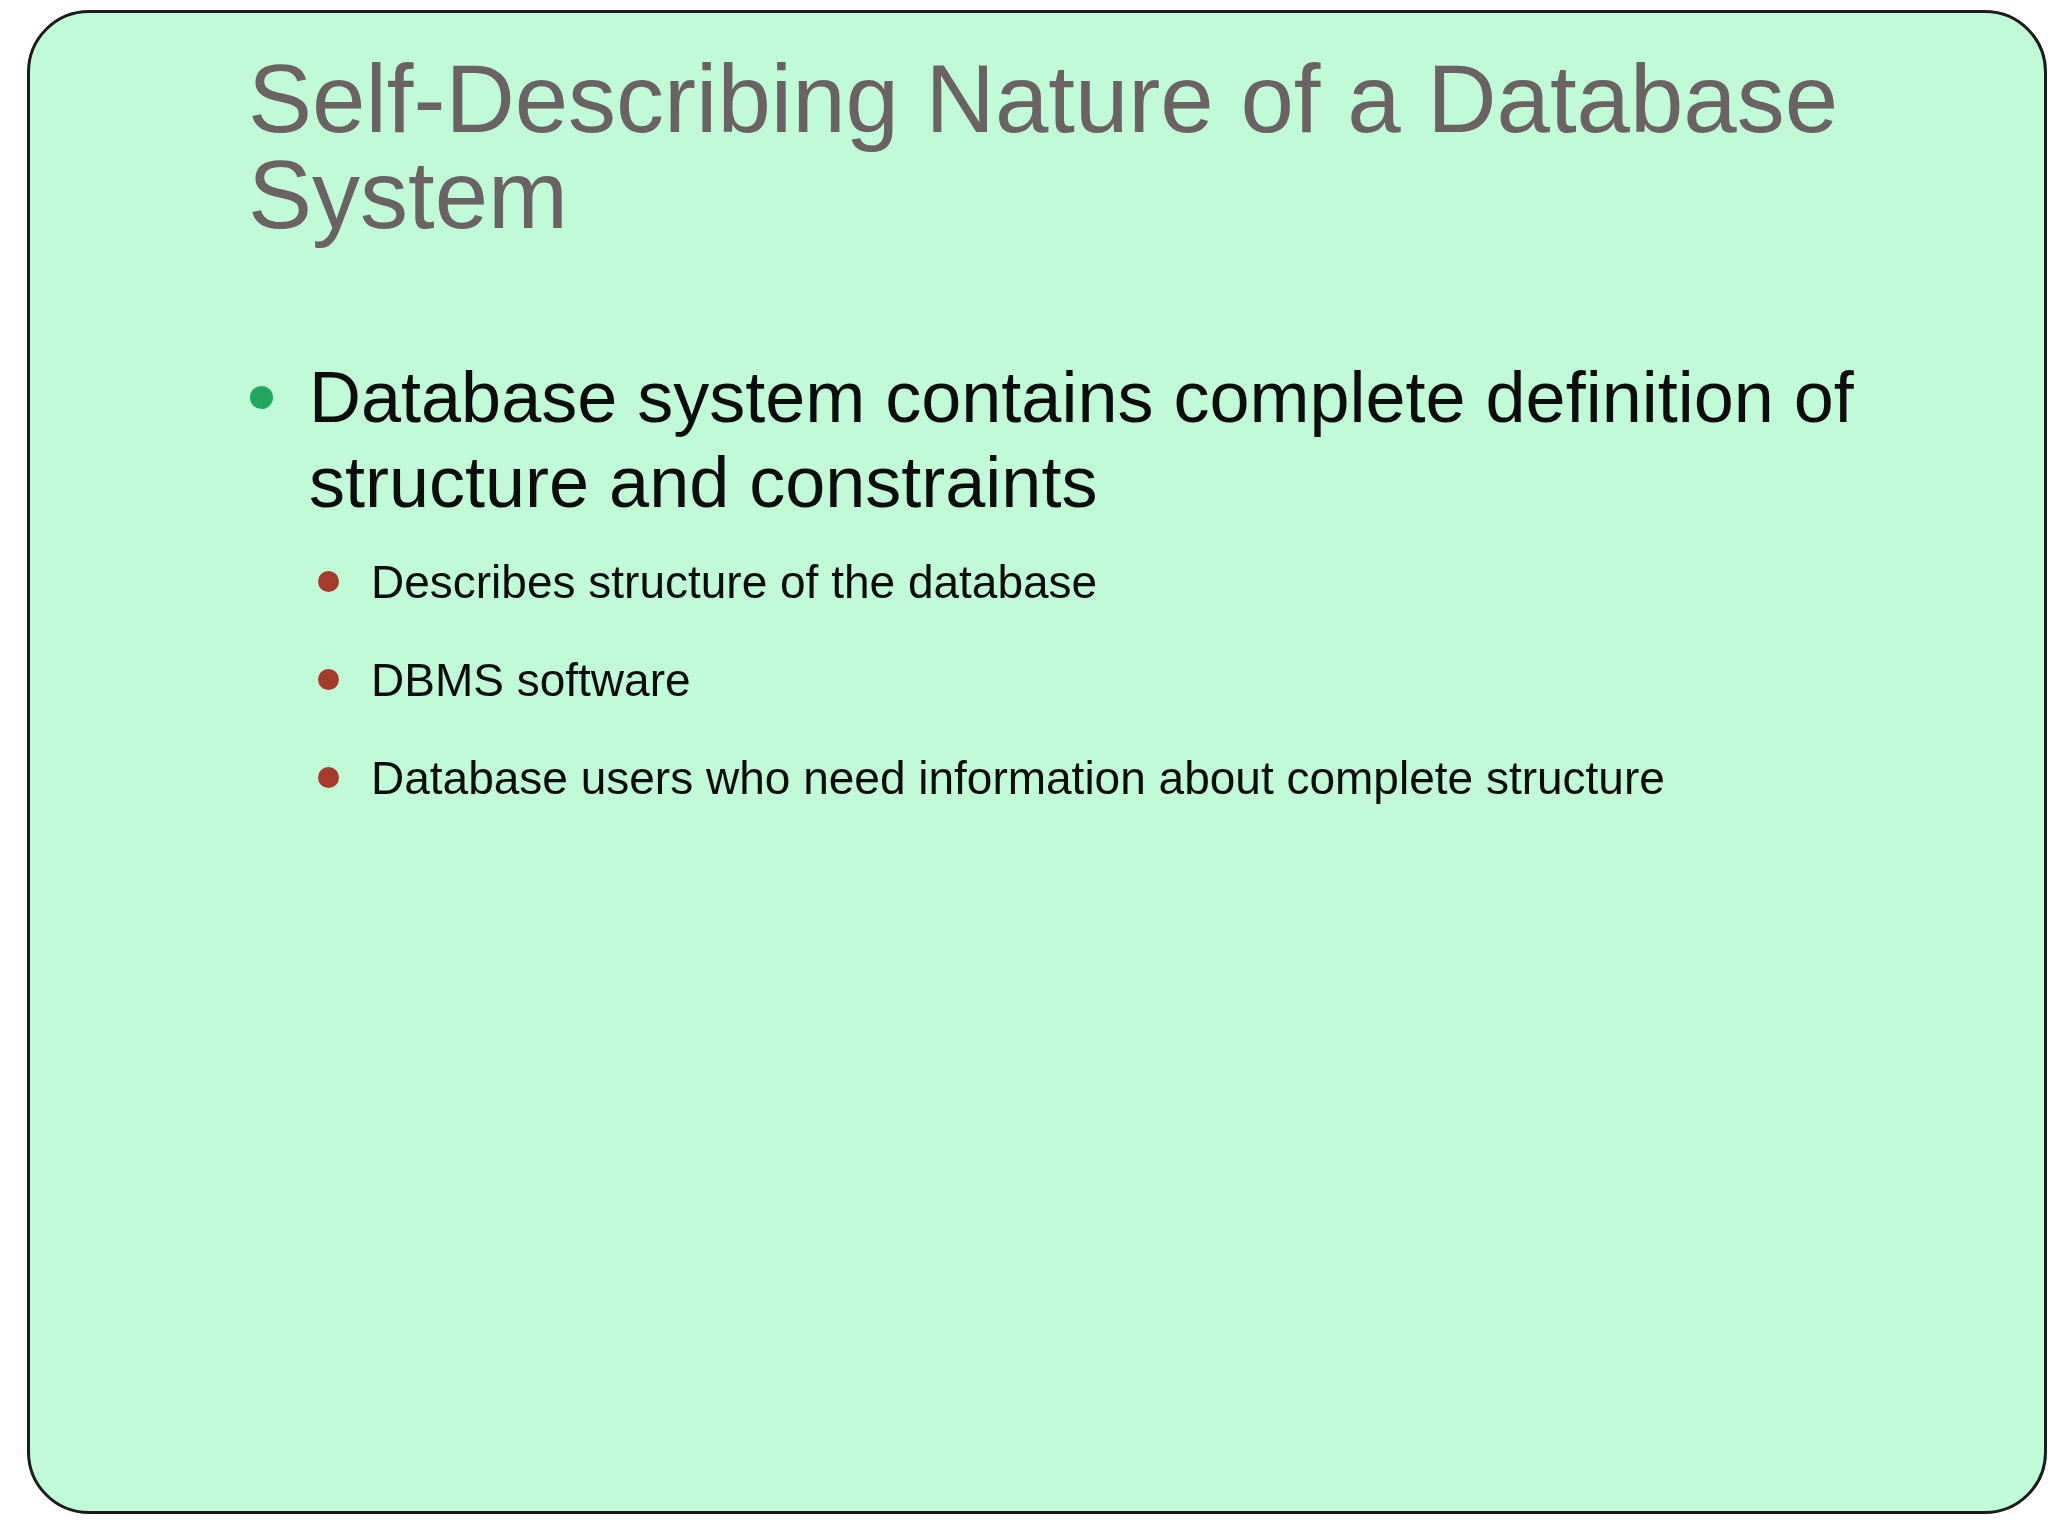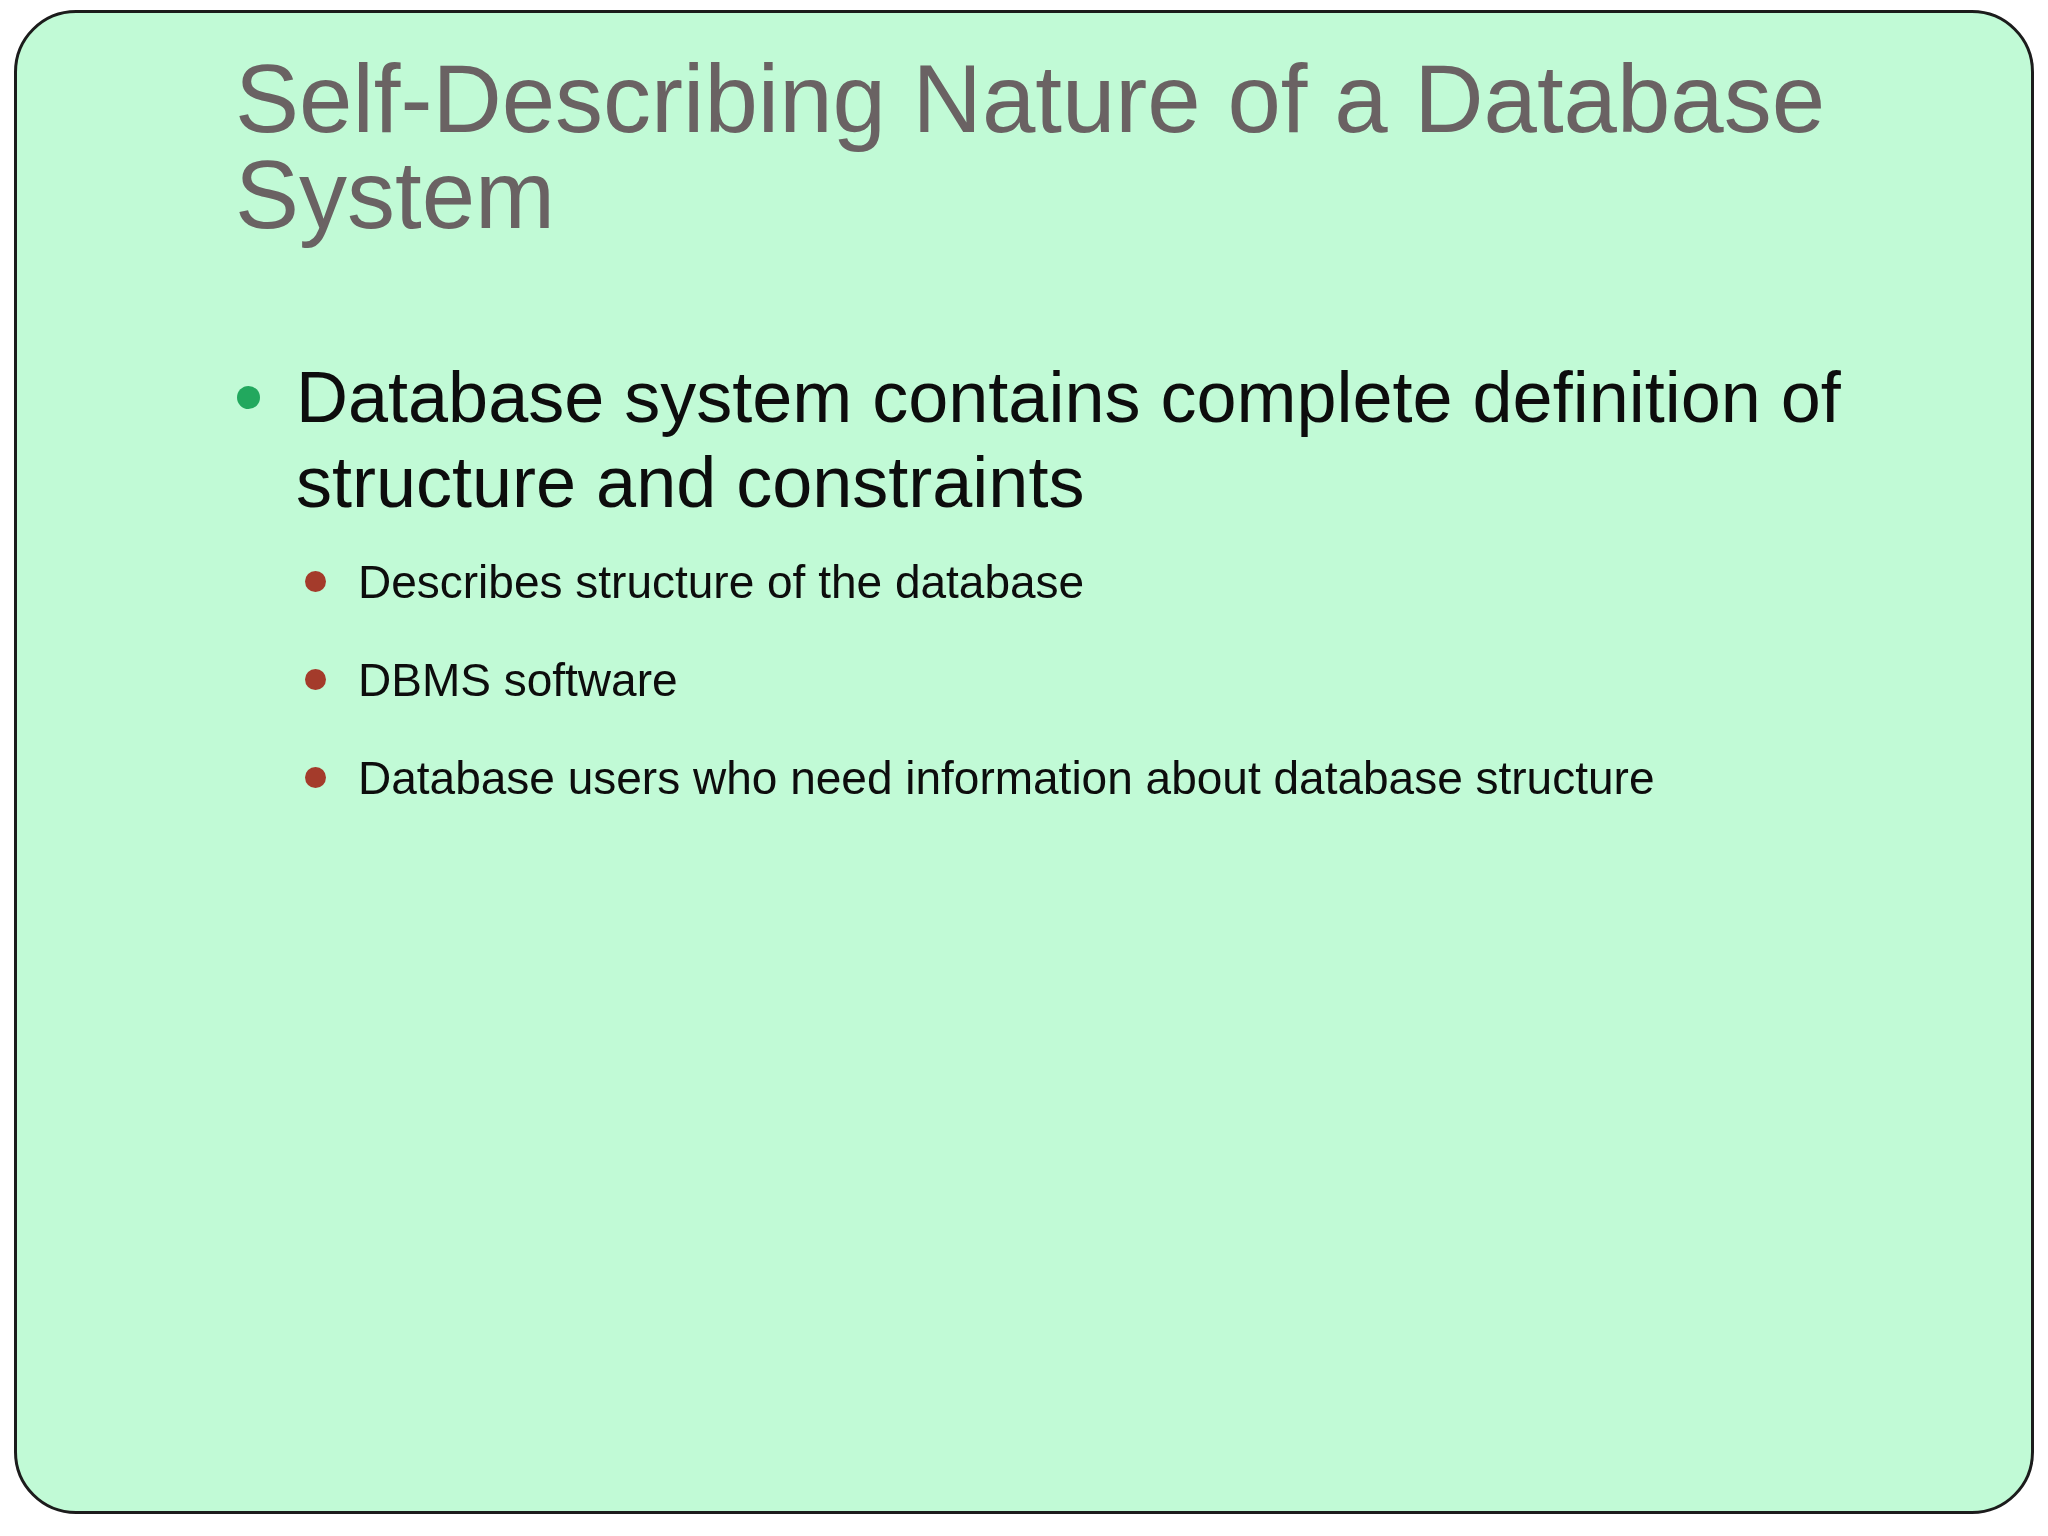--- a/index.html
+++ b/index.html
@@ -5,21 +5,21 @@
   html, body {
     margin: 0; padding: 0;
     width: 2048px; height: 1536px;
     background: #ffffff;
     font-family: "Liberation Sans", sans-serif;
   }
   body { position: relative; }
 
   .slide {
     position: absolute;
-    left: 14px; top: 10px;
+    left: 27px; top: 10px;
     width: 2020px; height: 1504px;
     box-sizing: border-box;
     background: var(--slide-bg, #c1fad6);
     border: 3px solid var(--slide-border, #1c1c1c);
     border-radius: 62px;
     padding: 38px 60px 9px 218px;
     overflow: hidden;
   }
 
   .title {
@@ -75,17 +75,17 @@
     </li>
 
 
     <li class="l2">
       <span class="dot"></span>
       <span class="txt">DBMS software</span>
     </li>
 
     <li class="l2">
       <span class="dot"></span>
-      <span class="txt">Database users who need information about database structure</span>
+      <span class="txt">Database users who need information about complete structure</span>
     </li>
 
   </ul>
 </div>
 
 </body></html>

